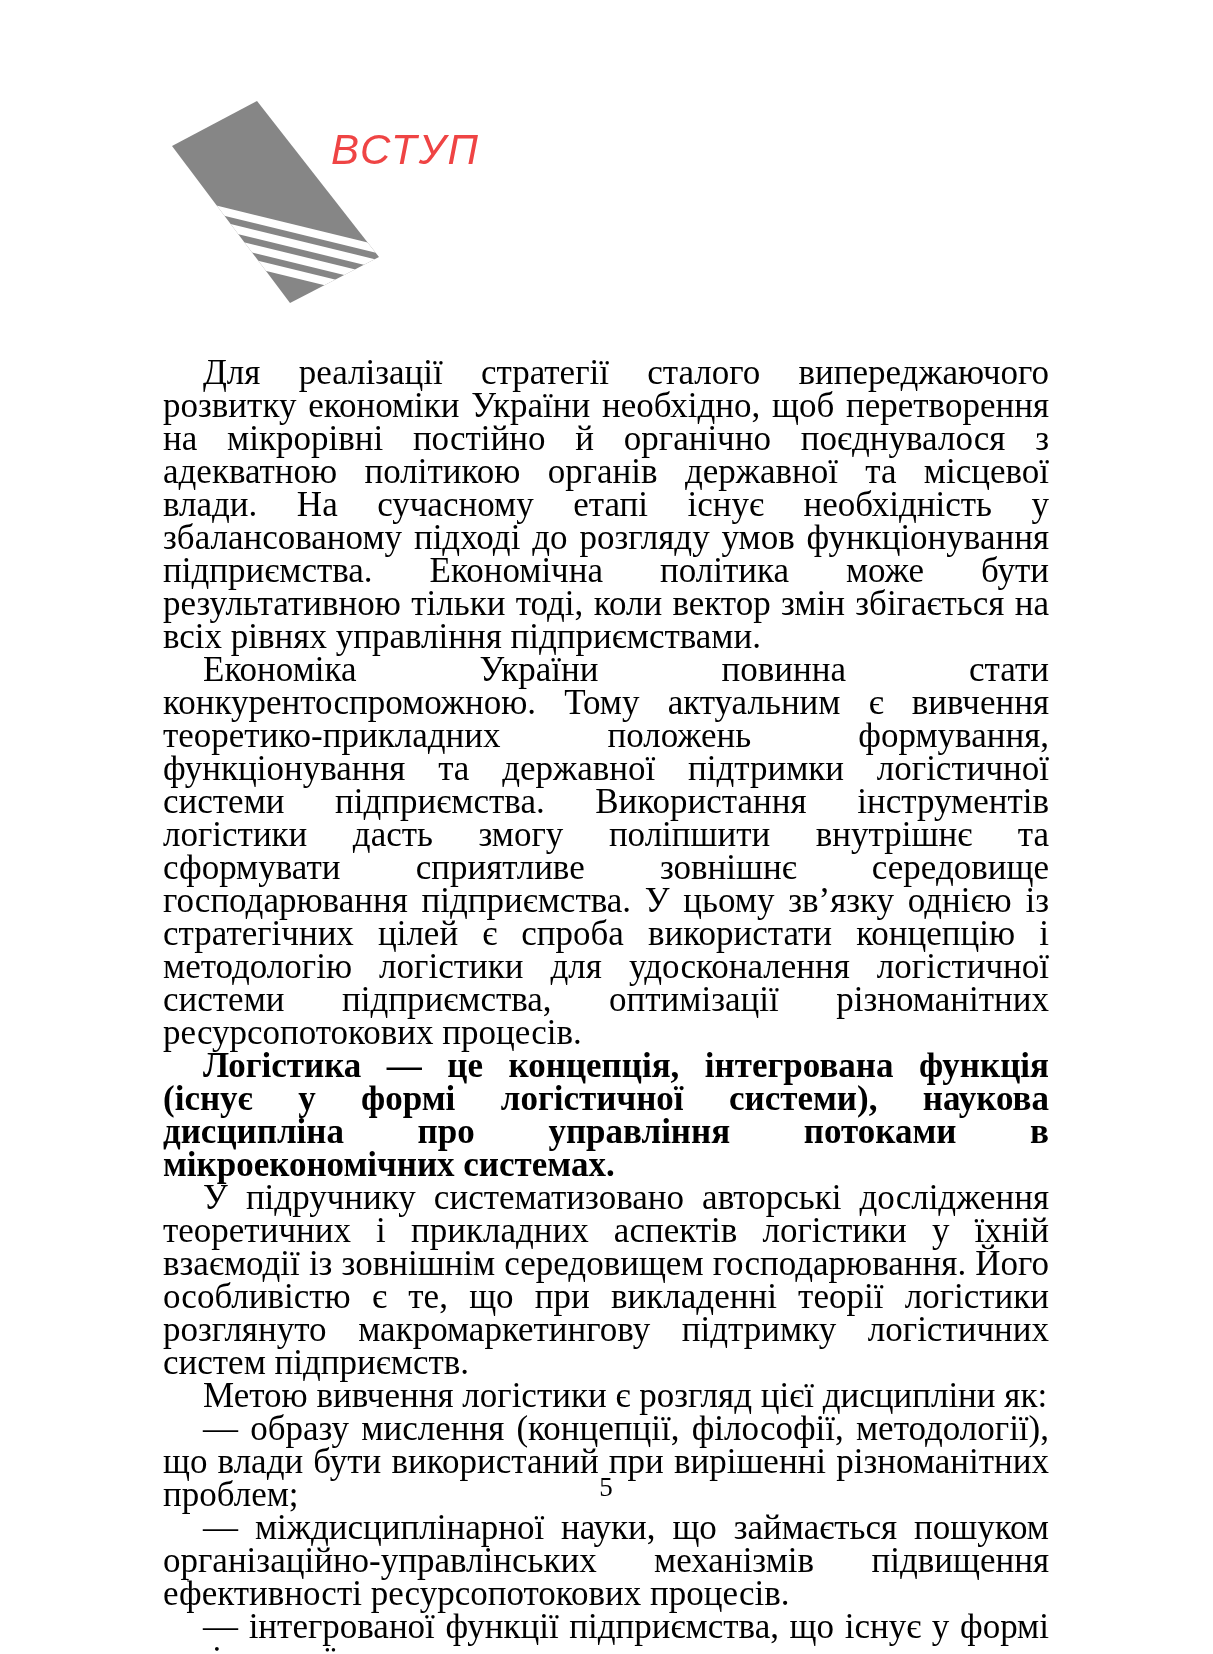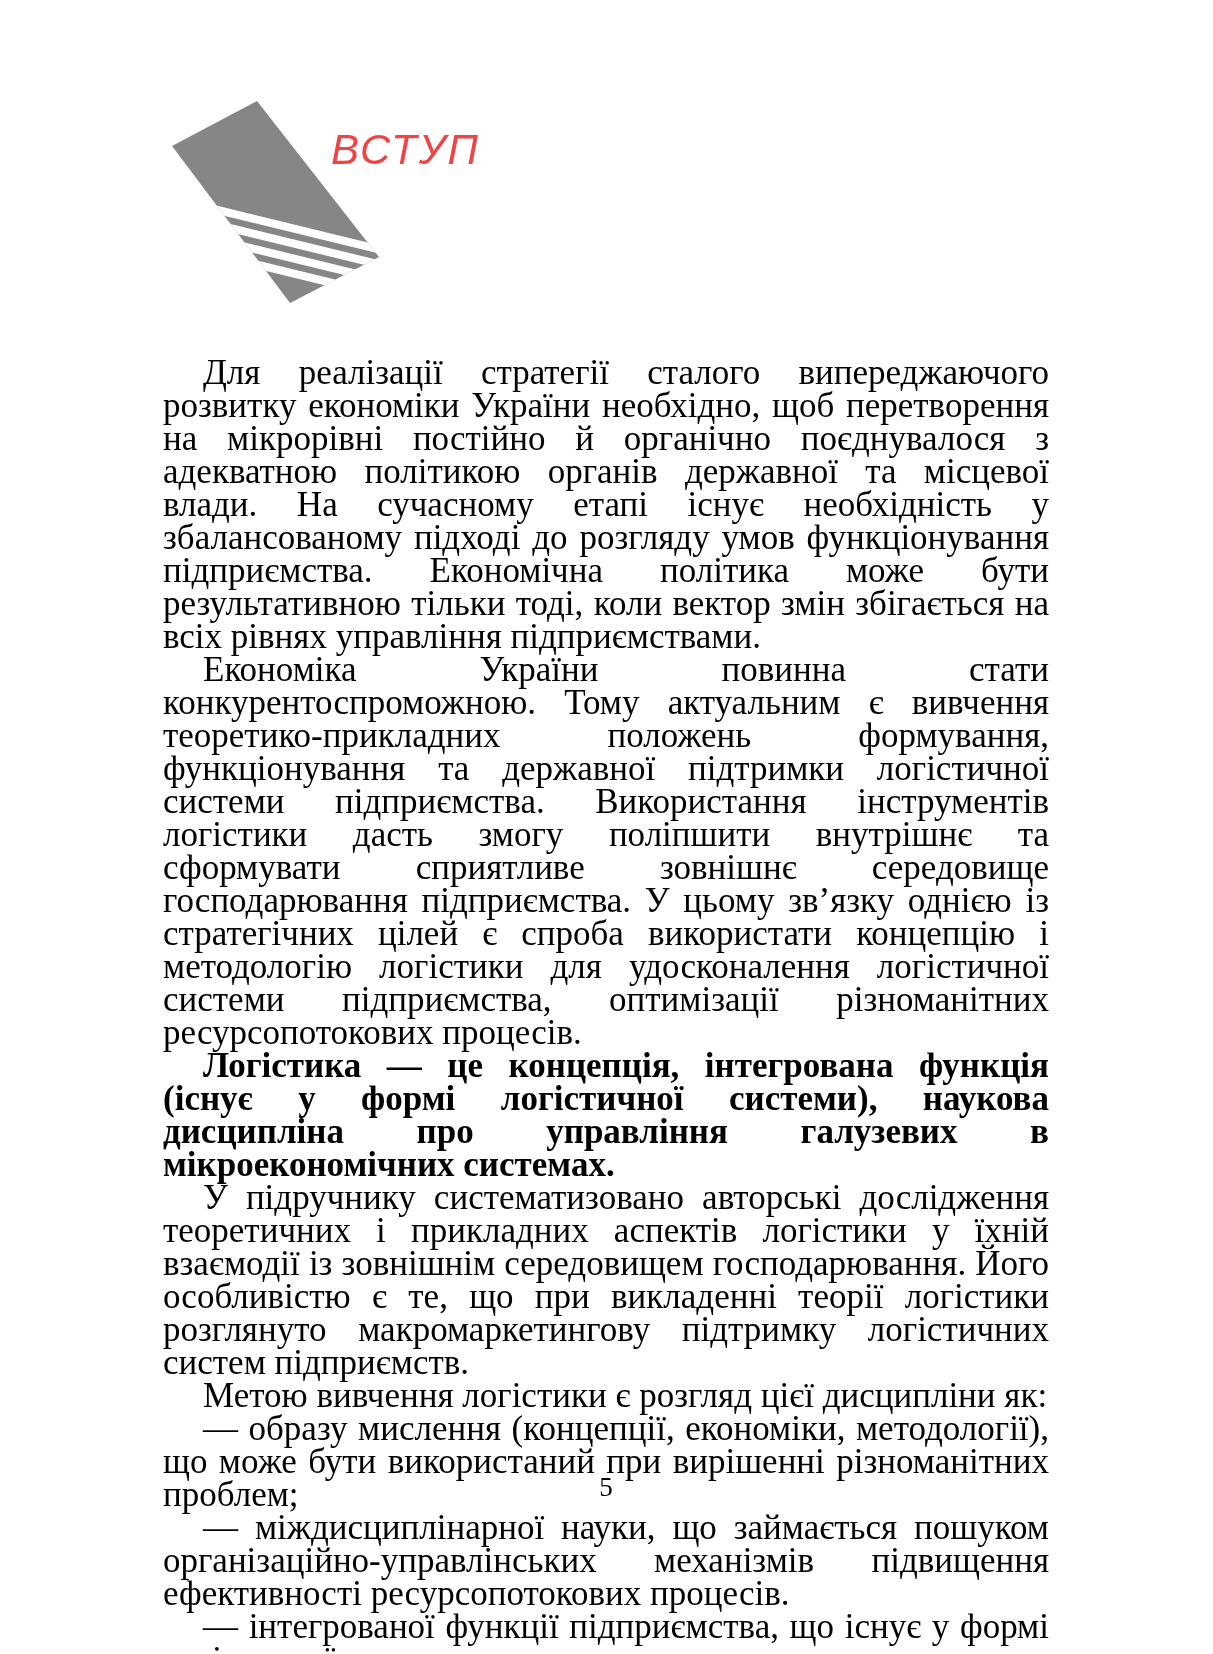--- a/index.html
+++ b/index.html
@@ -82,24 +82,24 @@
       <line x1="25" y1="139" x2="222" y2="187" stroke="#ffffff" stroke-width="8"></line>
       <line x1="25" y1="154" x2="222" y2="202" stroke="#ffffff" stroke-width="8"></line>
     </g>
   </svg>
 
   <div class="chapter-title">ВСТУП</div>
 
   <div class="text-block">
     <p>Для реалізації стратегії сталого випереджаючого розвитку економіки України необхідно, щоб перетворення на мікрорівні постійно й органічно поєднувалося з адекватною політикою органів державної та місцевої влади. На сучасному етапі існує необхідність у збалансованому підході до розгляду умов функціонування підприємства. Економічна політика може бути результативною тільки тоді, коли вектор змін збігається на всіх рівнях управління підприємствами.</p>
     <p>Економіка України повинна стати конкурентоспроможною. Тому актуальним є вивчення теоретико-прикладних положень формування, функціонування та державної підтримки логістичної системи підприємства. Використання інструментів логістики дасть змогу поліпшити внутрішнє та сформувати сприятливе зовнішнє середовище господарювання підприємства. У цьому зв’язку однією із стратегічних цілей є спроба використати концепцію і методологію логістики для удосконалення логістичної системи підприємства, оптимізації різноманітних ресурсопотокових процесів.</p>
-    <p class="bold">Логістика — це концепція, інтегрована функція (існує у формі логістичної системи), наукова дисципліна про управління галузевих в мікроекономічних системах.</p>
+    <p class="bold">Логістика — це концепція, інтегрована функція (існує у формі логістичної системи), наукова дисципліна про управління потоками в мікроекономічних системах.</p>
     <p>У підручнику систематизовано авторські дослідження теоретичних і прикладних аспектів логістики у їхній взаємодії із зовнішнім середовищем господарювання. Його особливістю є те, що при викладенні теорії логістики розглянуто макромаркетингову підтримку логістичних систем підприємств.</p>
     <p>Метою вивчення логістики є розгляд цієї дисципліни як:</p>
-    <p>— образу мислення (концепції, економіки, методології), що може бути використаний при вирішенні різноманітних проблем;</p>
+    <p>— образу мислення (концепції, філософії, методології), що влади бути використаний при вирішенні різноманітних проблем;</p>
     <p>— міждисциплінарної науки, що займається пошуком організаційно-управлінських механізмів підвищення ефективності ресурсопотокових процесів.</p>
     <p>— інтегрованої функції підприємства, що існує у формі логістичної системи;</p>
     <p>Підручник підготовлений для вивчення дисципліни «Логістика» державної до галузевих стандартів вищої освіти України.</p>
   </div>
 
   <div class="page-number">5</div>
 
 </div>
 
 </body></html>

